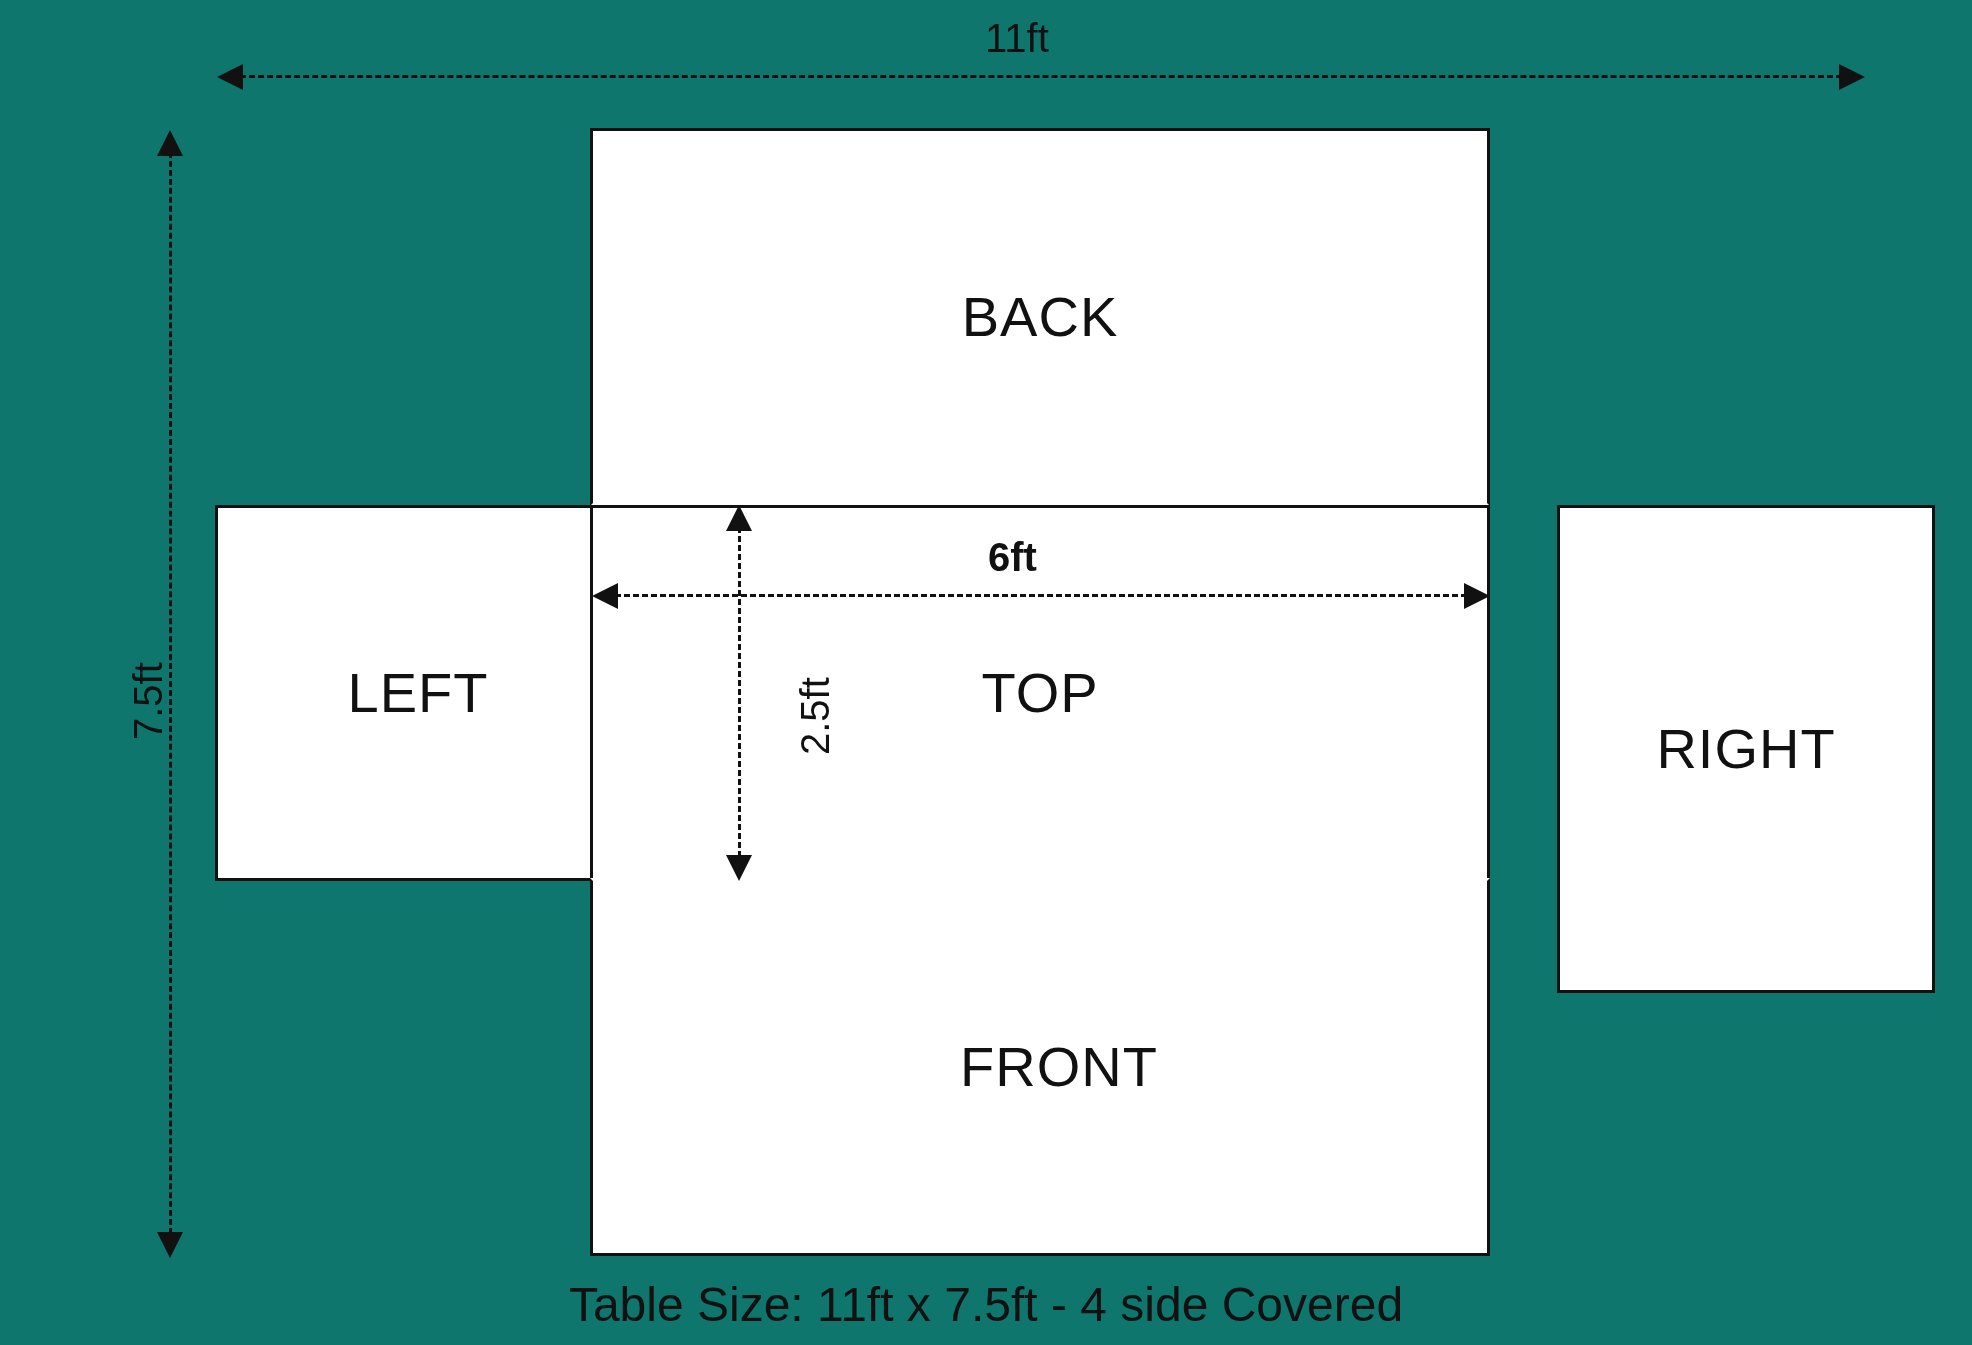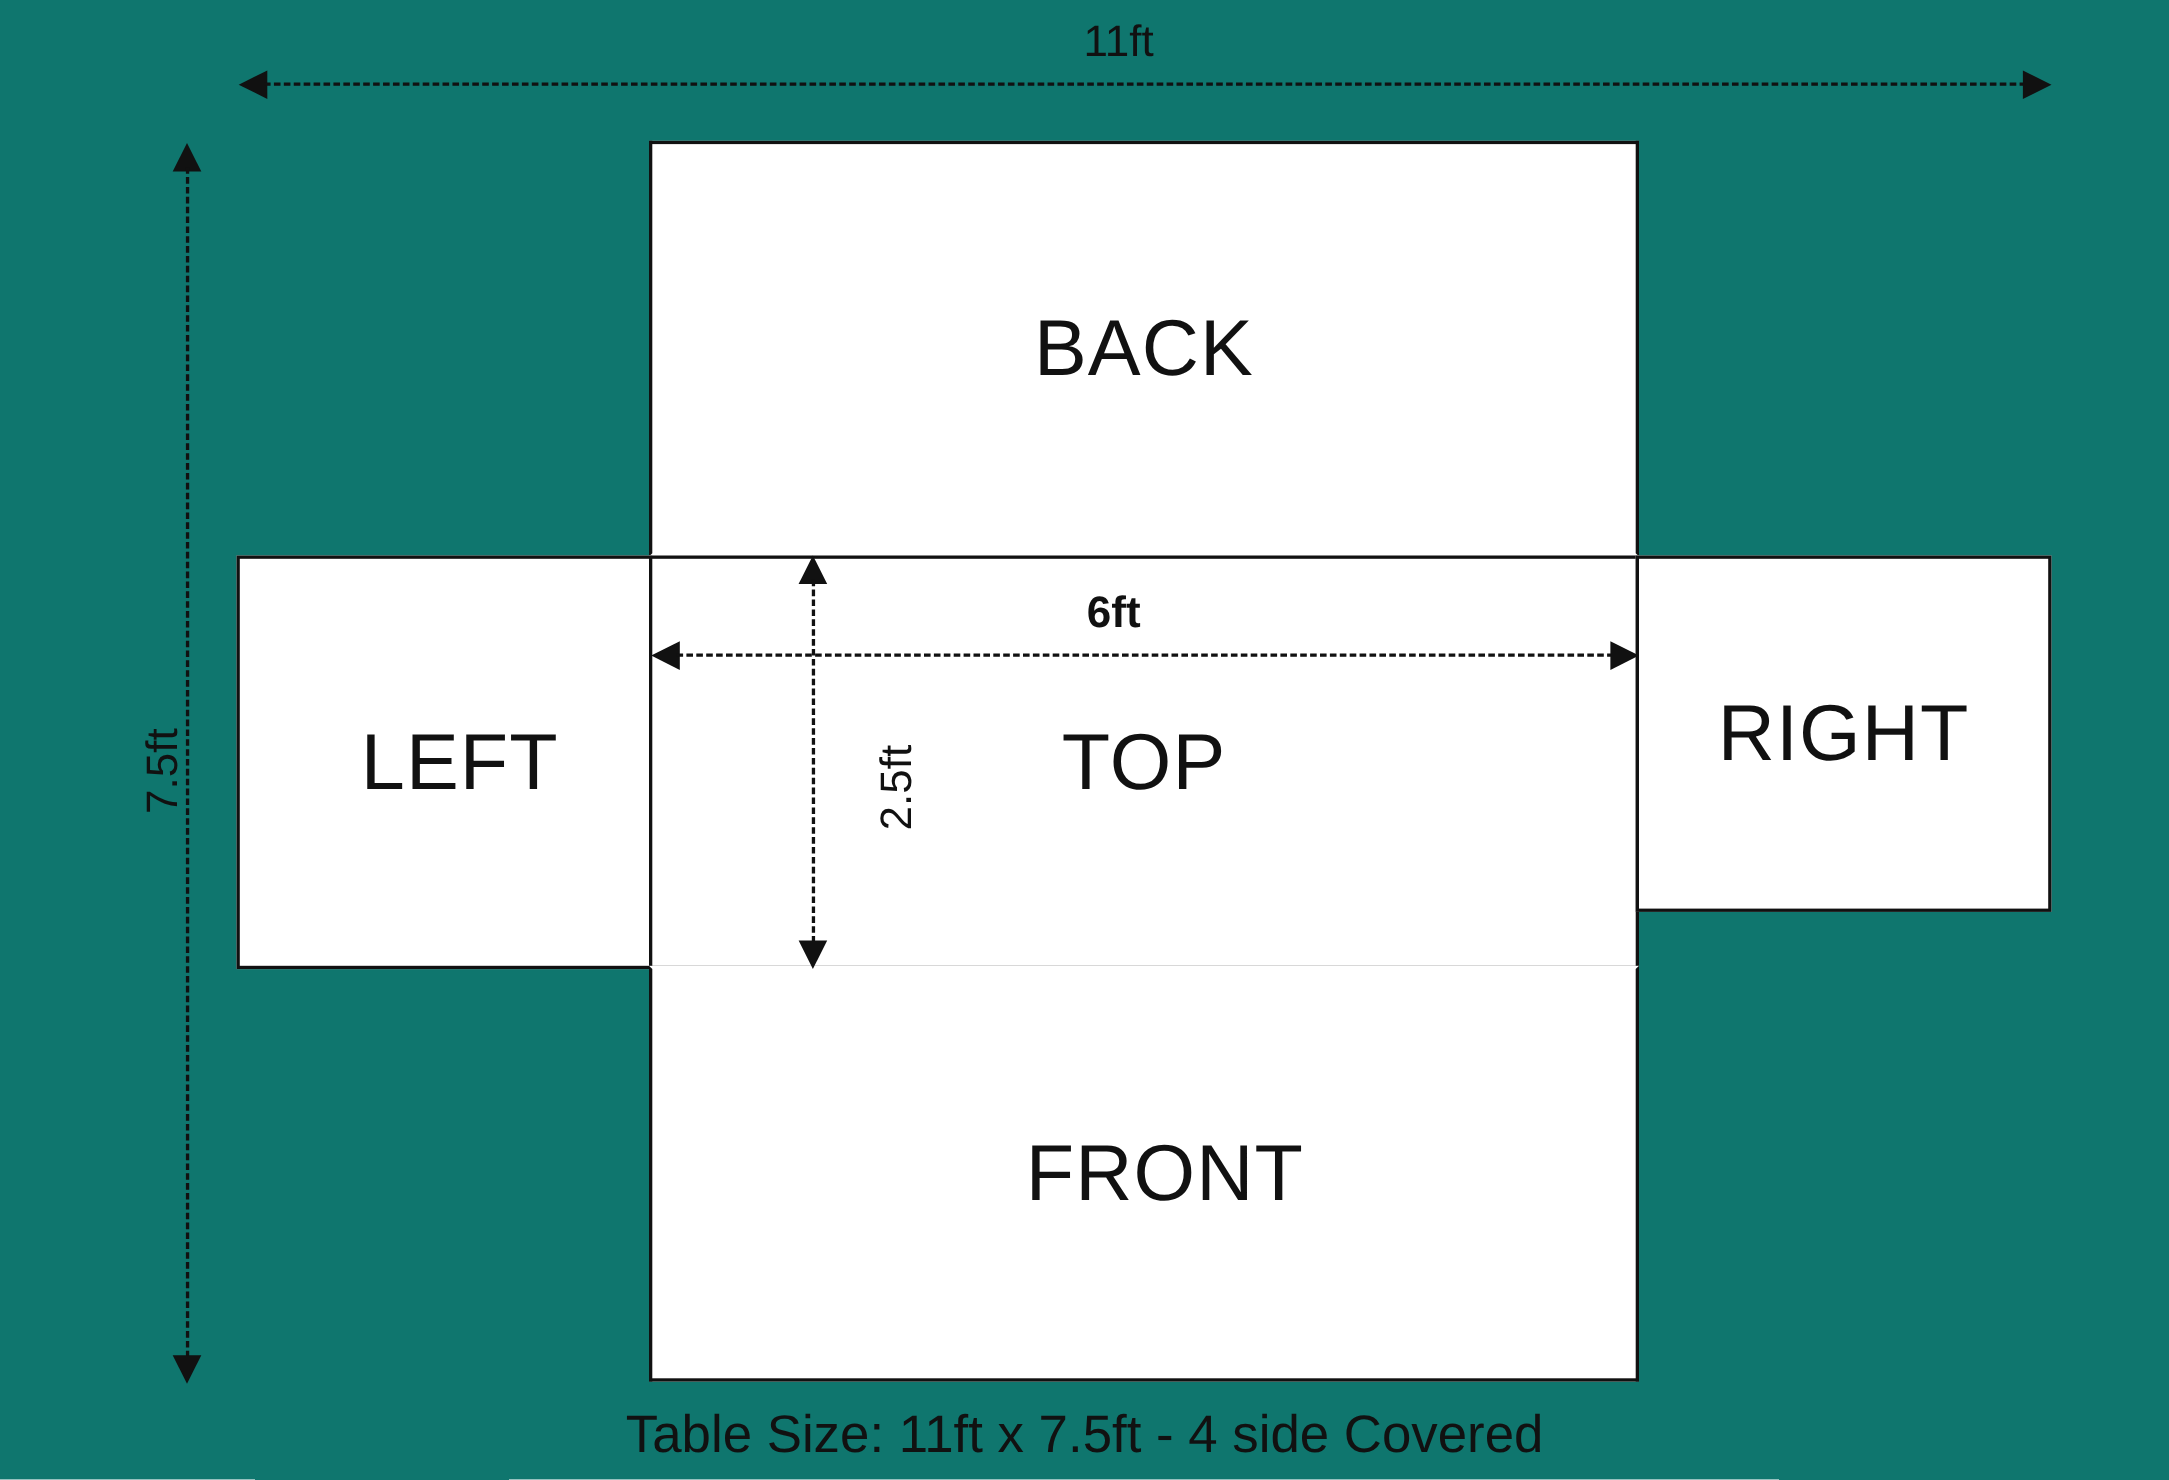--- a/index.html
+++ b/index.html
@@ -23,32 +23,32 @@
   .panel {
     position: absolute;
     border: 3px solid #111111;
     box-sizing: border-box;
     background: #ffffff;
     display: flex;
     align-items: center;
     justify-content: center;
   }
   .panel-label {
-    font-size: 72px;
+    font-size: 56px;
     letter-spacing: 1px;
     line-height: 1;
     color: #111111;
     white-space: nowrap;
   }
 
   #panel-back  { left: 590px;  top: 128px;  width: 900px;  height: 378px; }
   #panel-front { left: 590px;  top: 878px;  width: 900px;  height: 378px; }
   #panel-left  { left: 215px;  top: 505px;  width: 378px;  height: 376px; padding-left: 28px; }
   #panel-top   { left: 590px;  top: 505px;  width: 900px;  height: 376px; }
-  #panel-right { left: 1487px; top: 505px;  width: 378px;  height: 324px; }
+  #panel-right { left: 1557px; top: 505px;  width: 378px;  height: 488px; }
 
   
   #panel-back  { border-bottom-color: transparent; }
   #panel-front { border-top-color: transparent; padding-left: 38px; }
   #panel-top   { border-left-color: #111111; border-right-color: #111111; }
 
   
   .dim-line-h {
     position: absolute;
     height: 0;

